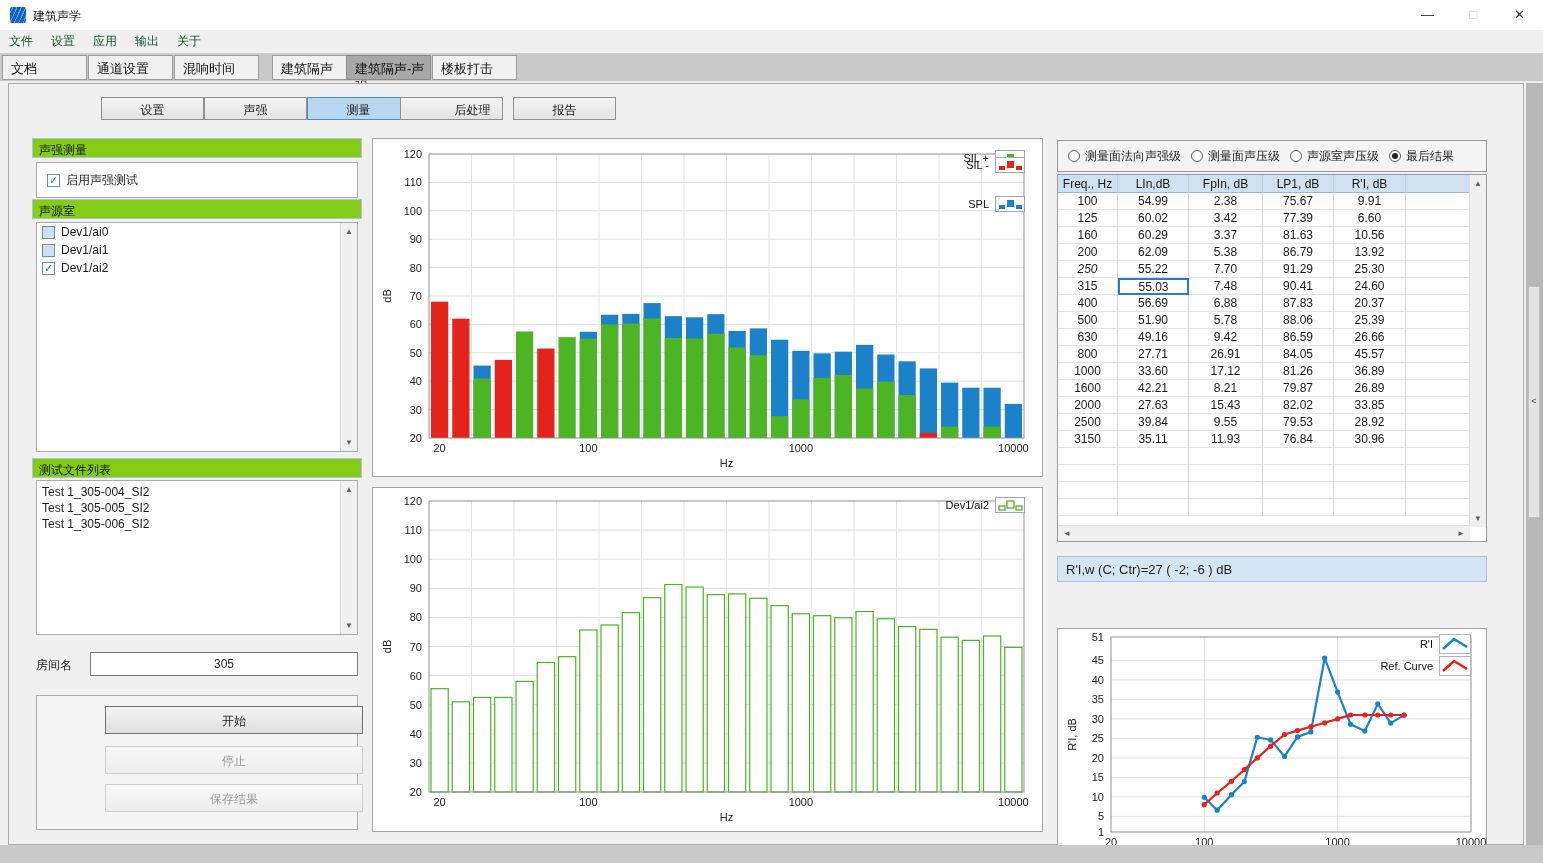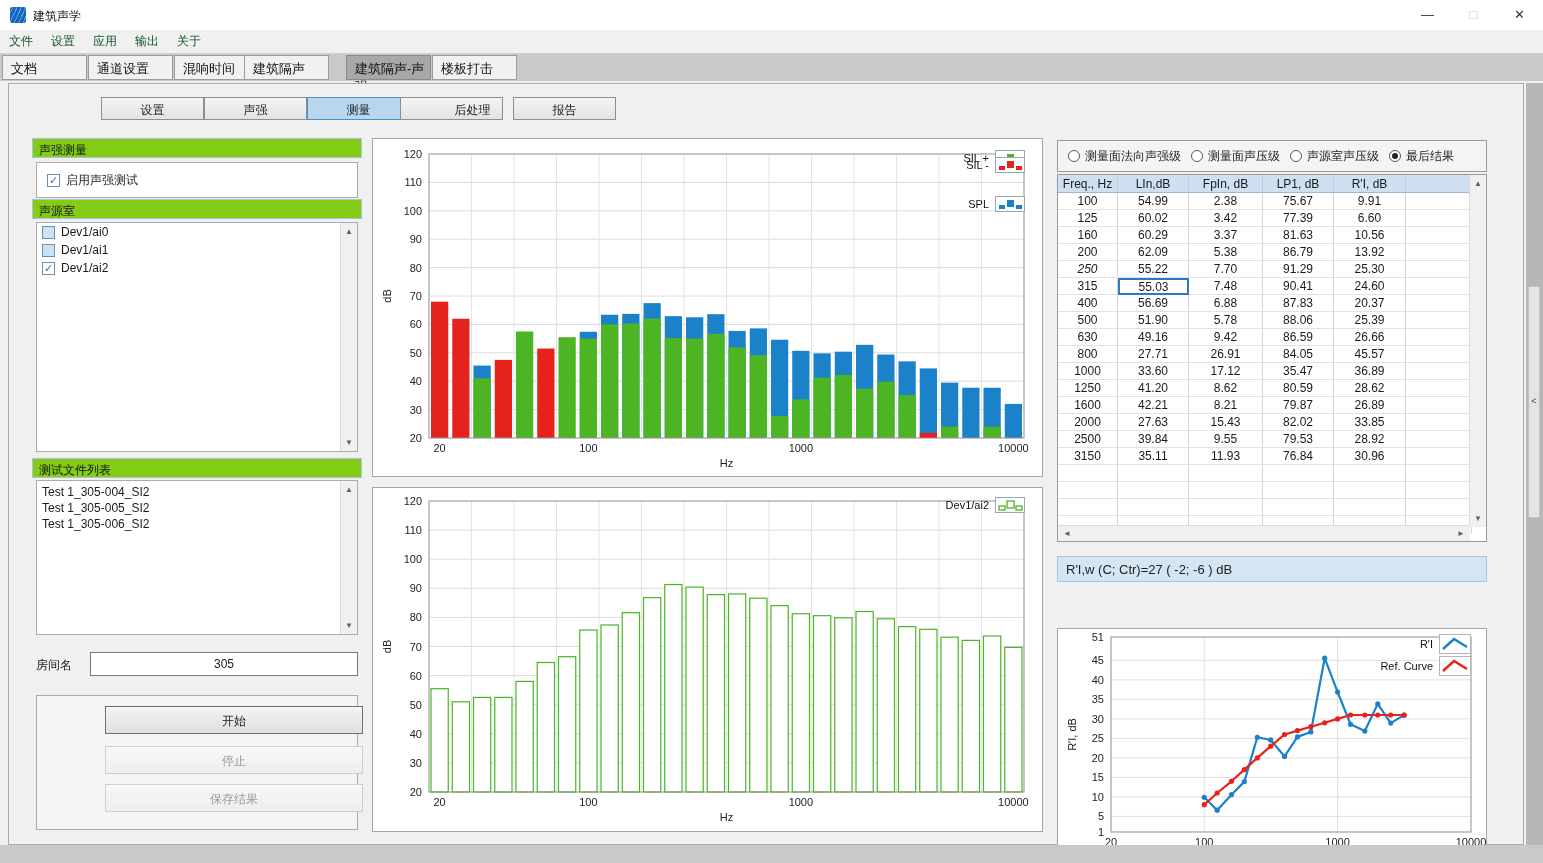--- a/index.html
+++ b/index.html
@@ -82,21 +82,21 @@
     <div class="winbtn max" style="left:1451px;">□</div>
     <div class="winbtn" style="left:1497px;">✕</div>
   </div>
 
   <div class="menubar" id="menubar"><div class="menu-item">文件</div><div class="menu-item">设置</div><div class="menu-item">应用</div><div class="menu-item">输出</div><div class="menu-item">关于</div></div>
 
   <div class="tabstrip" id="maintabs">
       <div class="main-tab" style="left: 2px;">文档</div>
       <div class="main-tab" style="left: 88px;">通道设置</div>
       <div class="main-tab" style="left: 174px;">混响时间</div>
-      <div class="main-tab" style="left: 244px;">建筑隔声</div>
+      <div class="main-tab" style="left: 272px;">建筑隔声</div>
       <div class="main-tab active" style="left: 346px;">建筑隔声-声强</div>
       <div class="main-tab" style="left: 432px;">楼板打击</div>
     </div>
 
   <div class="frame"></div>
 
   <div id="subtabs">
       <div class="sub-tab" style="left: 101px;">设置</div>
       <div class="sub-tab" style="left: 204px;">声强</div>
       <div class="sub-tab active" style="left: 307px;">测量</div>
@@ -458,30 +458,22 @@
           <div class="tcell" style="width: 71px;">27.71</div>
           <div class="tcell" style="width: 74px;">26.91</div>
           <div class="tcell" style="width: 71px;">84.05</div>
           <div class="tcell" style="width: 72px;">45.57</div>
           <div class="tcell" style="width: 66px;"></div>
         </div>
         <div class="trow">
           <div class="tcell" style="width: 60px;">1000</div>
           <div class="tcell" style="width: 71px;">33.60</div>
           <div class="tcell" style="width: 74px;">17.12</div>
-          <div class="tcell" style="width: 71px;">35.47</div>
+          <div class="tcell" style="width: 71px;">81.26</div>
           <div class="tcell" style="width: 72px;">36.89</div>
-          <div class="tcell" style="width: 66px;"></div>
-        </div>
-        <div class="trow">
-          <div class="tcell" style="width: 60px;">1250</div>
-          <div class="tcell" style="width: 71px;">41.20</div>
-          <div class="tcell" style="width: 74px;">8.62</div>
-          <div class="tcell" style="width: 71px;">80.59</div>
-          <div class="tcell" style="width: 72px;">28.62</div>
           <div class="tcell" style="width: 66px;"></div>
         </div>
         <div class="trow">
           <div class="tcell" style="width: 60px;">1600</div>
           <div class="tcell" style="width: 71px;">42.21</div>
           <div class="tcell" style="width: 74px;">8.21</div>
           <div class="tcell" style="width: 71px;">79.87</div>
           <div class="tcell" style="width: 72px;">26.89</div>
           <div class="tcell" style="width: 66px;"></div>
         </div>

